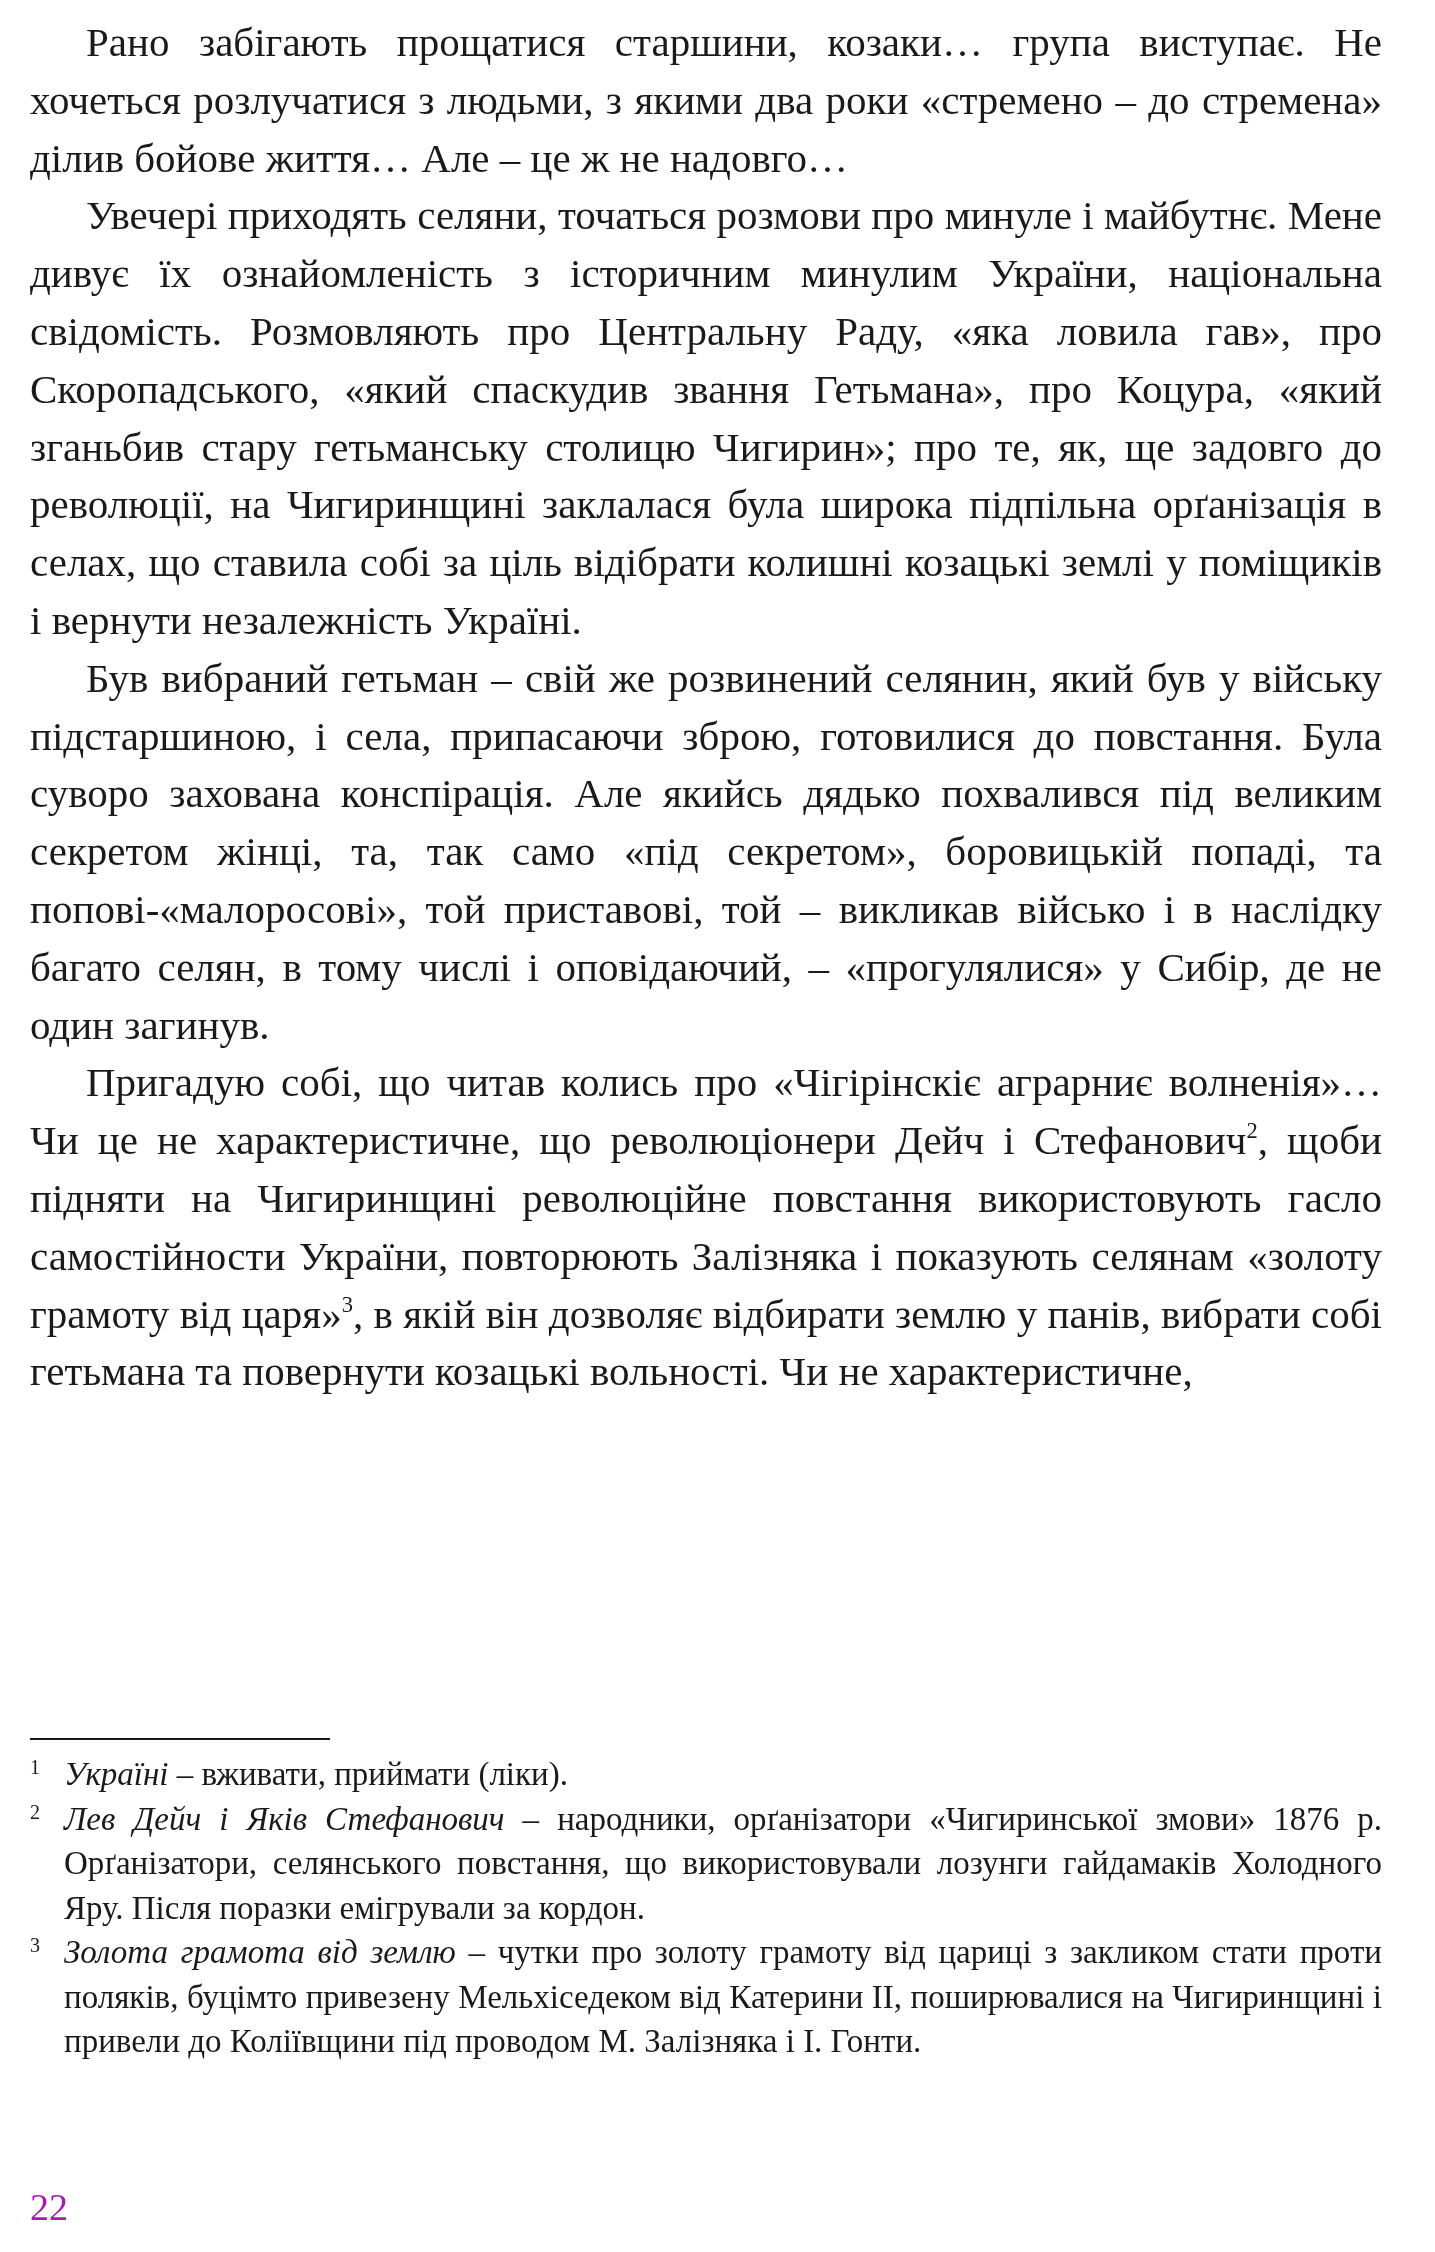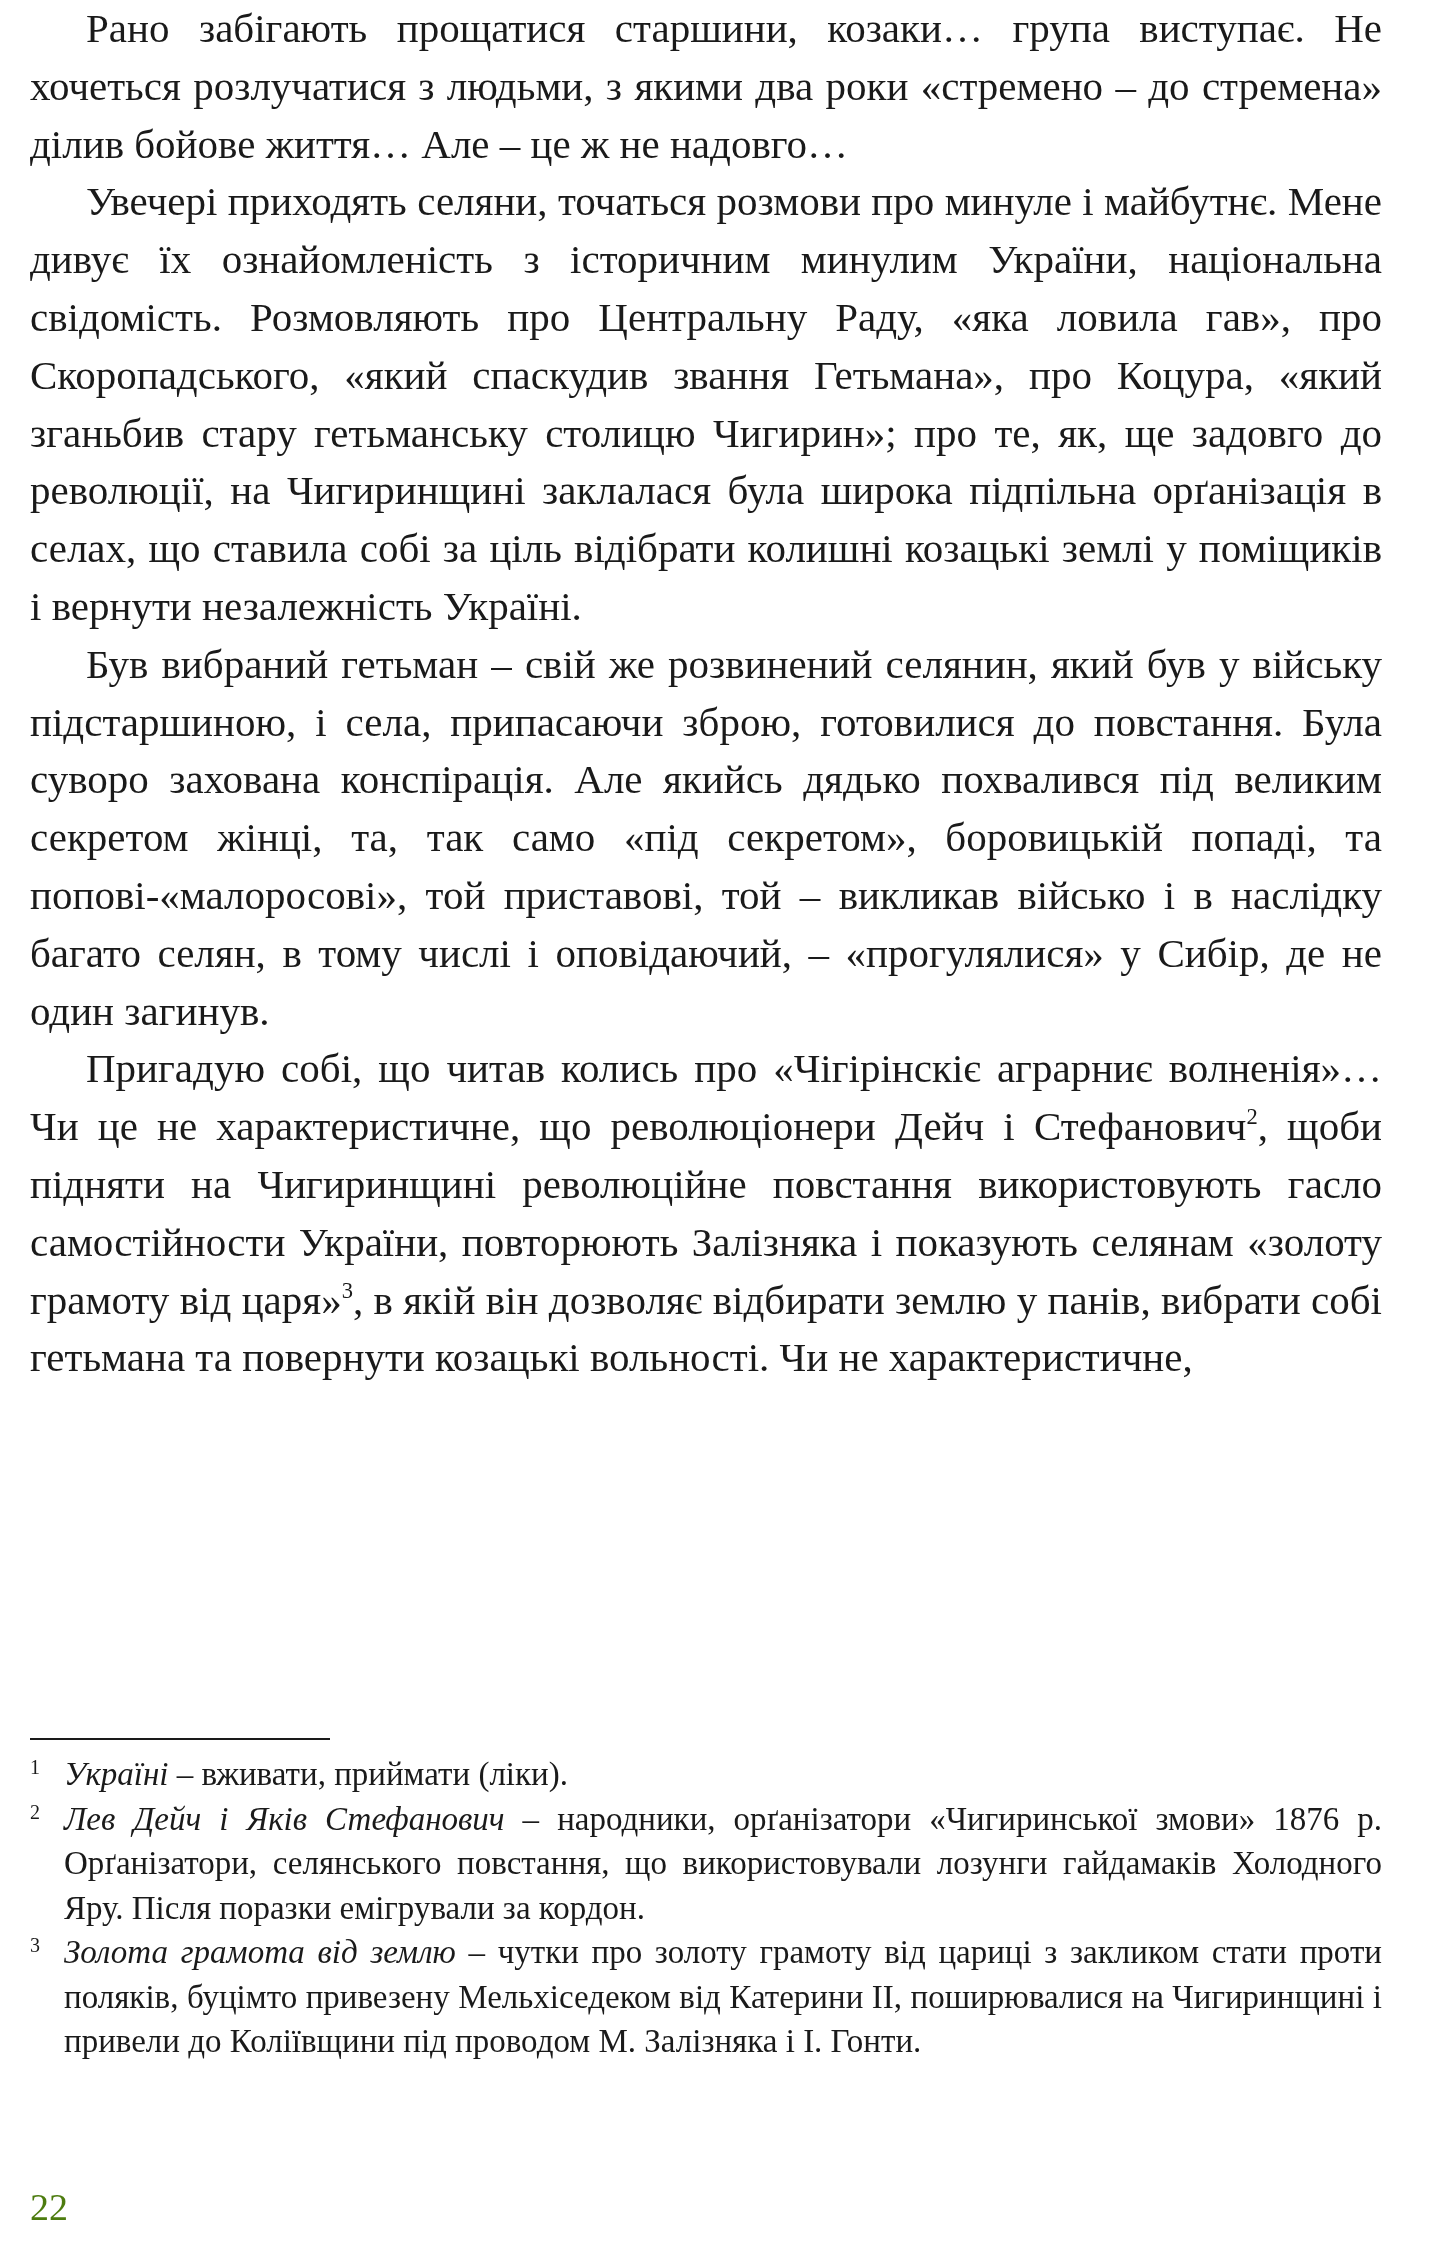--- a/index.html
+++ b/index.html
@@ -6,38 +6,39 @@
   body { width: 1435px; height: 2252px; position: relative; overflow: hidden; }
   .page {
     position: absolute; left: 30px; top: 0; width: 1352px;
     font-family: "Liberation Serif", "DejaVu Serif", serif;
     color: #1a1a1a;
   }
   .body-text {
     font-size: 41px;
     line-height: 57.8px;
     text-align: justify;
+    padding-top: 14px;
   }
   .body-text p { margin: 0; text-indent: 56px; }
   sup { font-size: 0.55em; line-height: 0; vertical-align: 0.7em; }
   .rule {
     position: absolute; left: 30px; top: 1738px; width: 300px; height: 2px; background: #1a1a1a;
   }
   .footnotes {
     position: absolute; left: 30px; top: 1752px; width: 1352px;
     font-family: "Liberation Serif", "DejaVu Serif", serif;
     font-size: 33px; line-height: 44.5px; color: #1a1a1a;
   }
   .fn { position: relative; padding-left: 34px; text-align: justify; margin: 0; }
   .fn .num { position: absolute; left: 0; top: 0; font-size: 20px; line-height: 30px; }
   .fn em { font-style: italic; }
   .page-number {
     position: absolute; left: 30px; top: 2185px;
     font-family: "Liberation Serif", "DejaVu Serif", serif;
-    font-size: 38px; color: #4d7c0f;
+    font-size: 38px; color: #a21caf;
   }
 </style>
 </head>
 <body>
 
 <div class="page">
   <div class="body-text">
     <p><span>Рано забігають прощатися старшини, козаки… група виступає. Не хочеться розлучатися з людьми, з якими два роки «стремено – до стремена» ділив бойове життя… Але – це ж не надовго…</span></p>
     <p><span>Увечері приходять селяни, точаться розмови про минуле і майбутнє. Мене дивує їх ознайомленість з історичним минулим України, національна свідомість. Розмовляють про Центральну Раду, «яка ловила гав», про Скоропадського, «який спаскудив звання Гетьмана», про Коцура, «який зганьбив стару гетьманську столицю Чигирин»; про те, як, ще задовго до революції, на Чигиринщині заклалася була широка підпільна орґанізація в селах, що ставила собі за ціль відібрати колишні козацькі землі у поміщиків і вернути незалежність Україні.</span></p>
     <p><span>Був вибраний гетьман – свій же розвинений селянин, який був у війську підстаршиною, і села, припасаючи зброю, готовилися до повстання. Була суворо захована конспірація. Але якийсь дядько похвалився під великим секретом жінці, та, так само «під секретом», боровицькій попаді, та попові-«малоросові», той приставові, той – викликав військо і в наслідку багато селян, в тому числі і оповідаючий, – «прогулялися» у Сибір, де не один загинув.</span></p>

